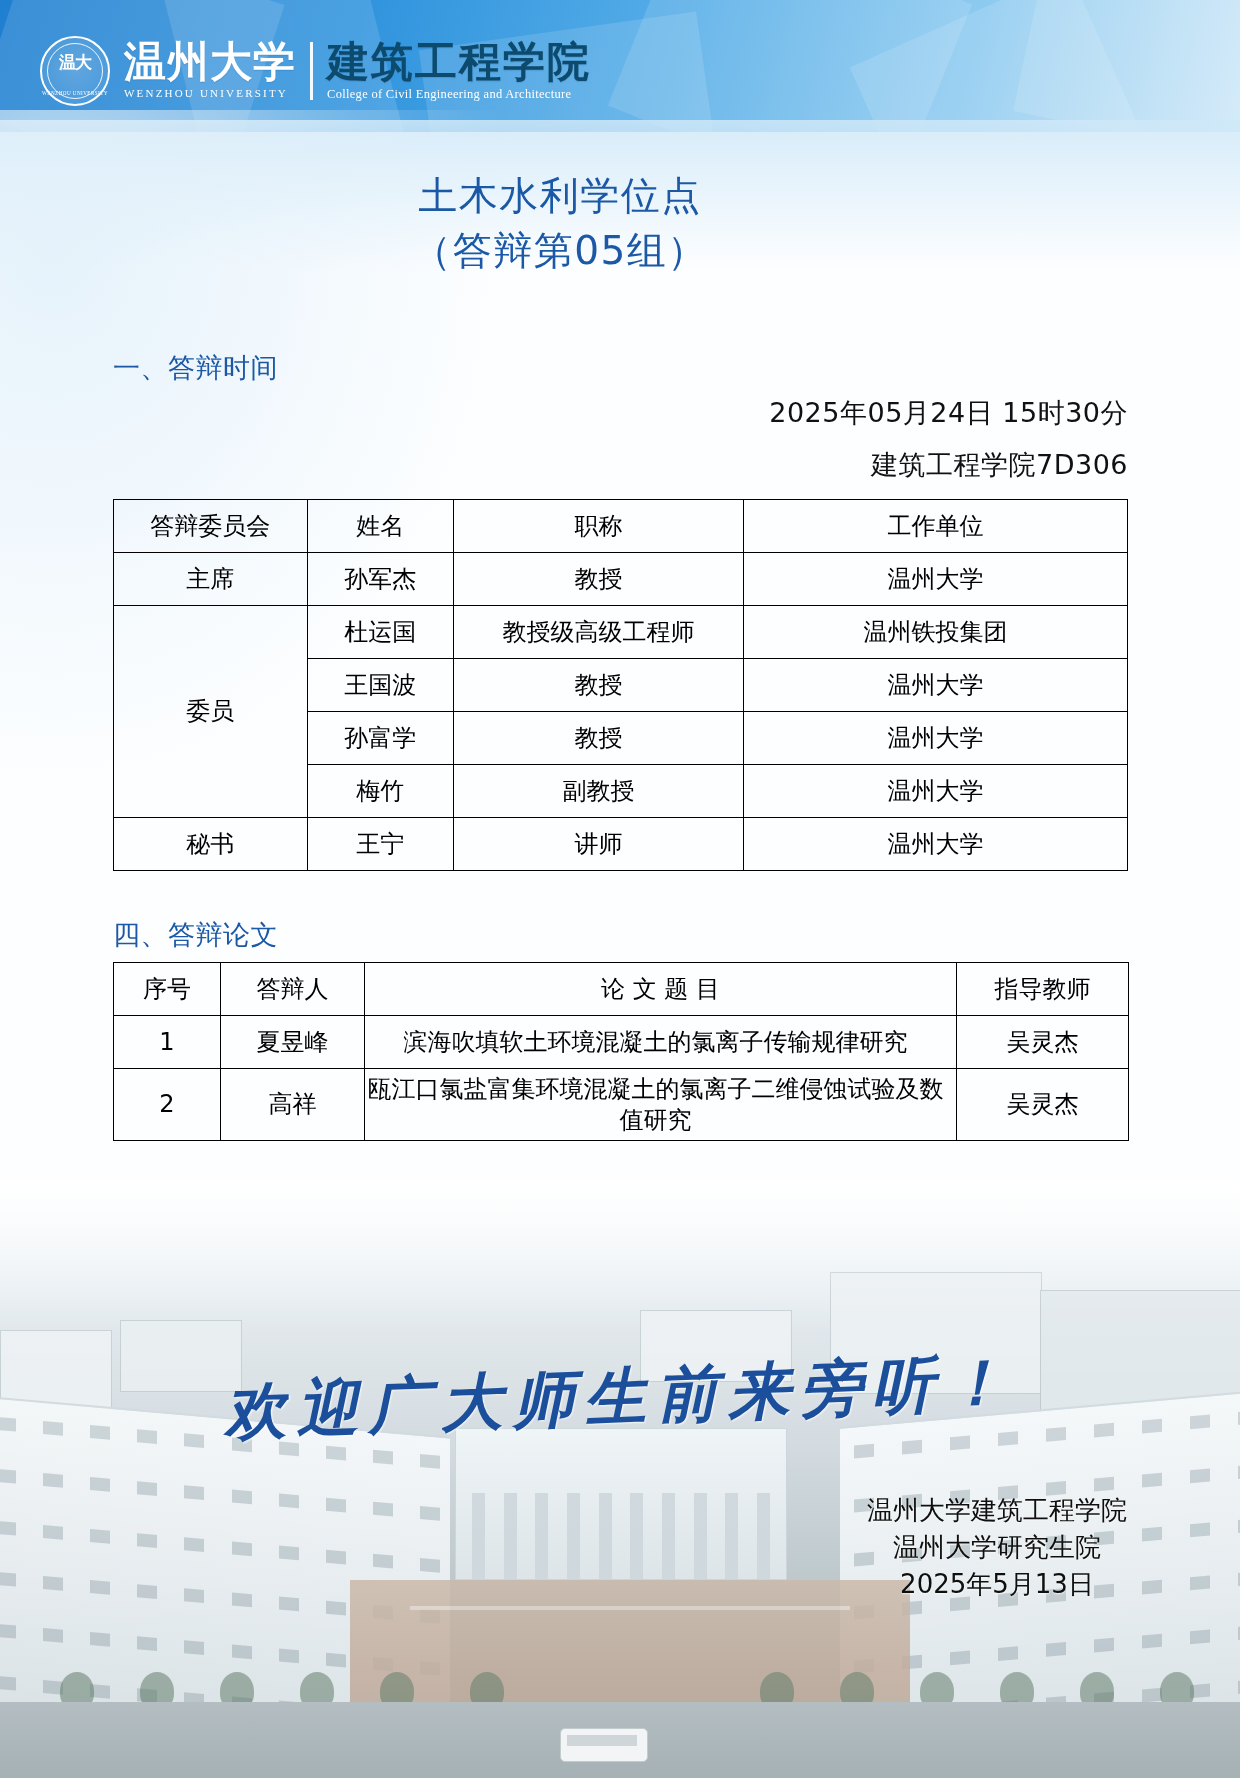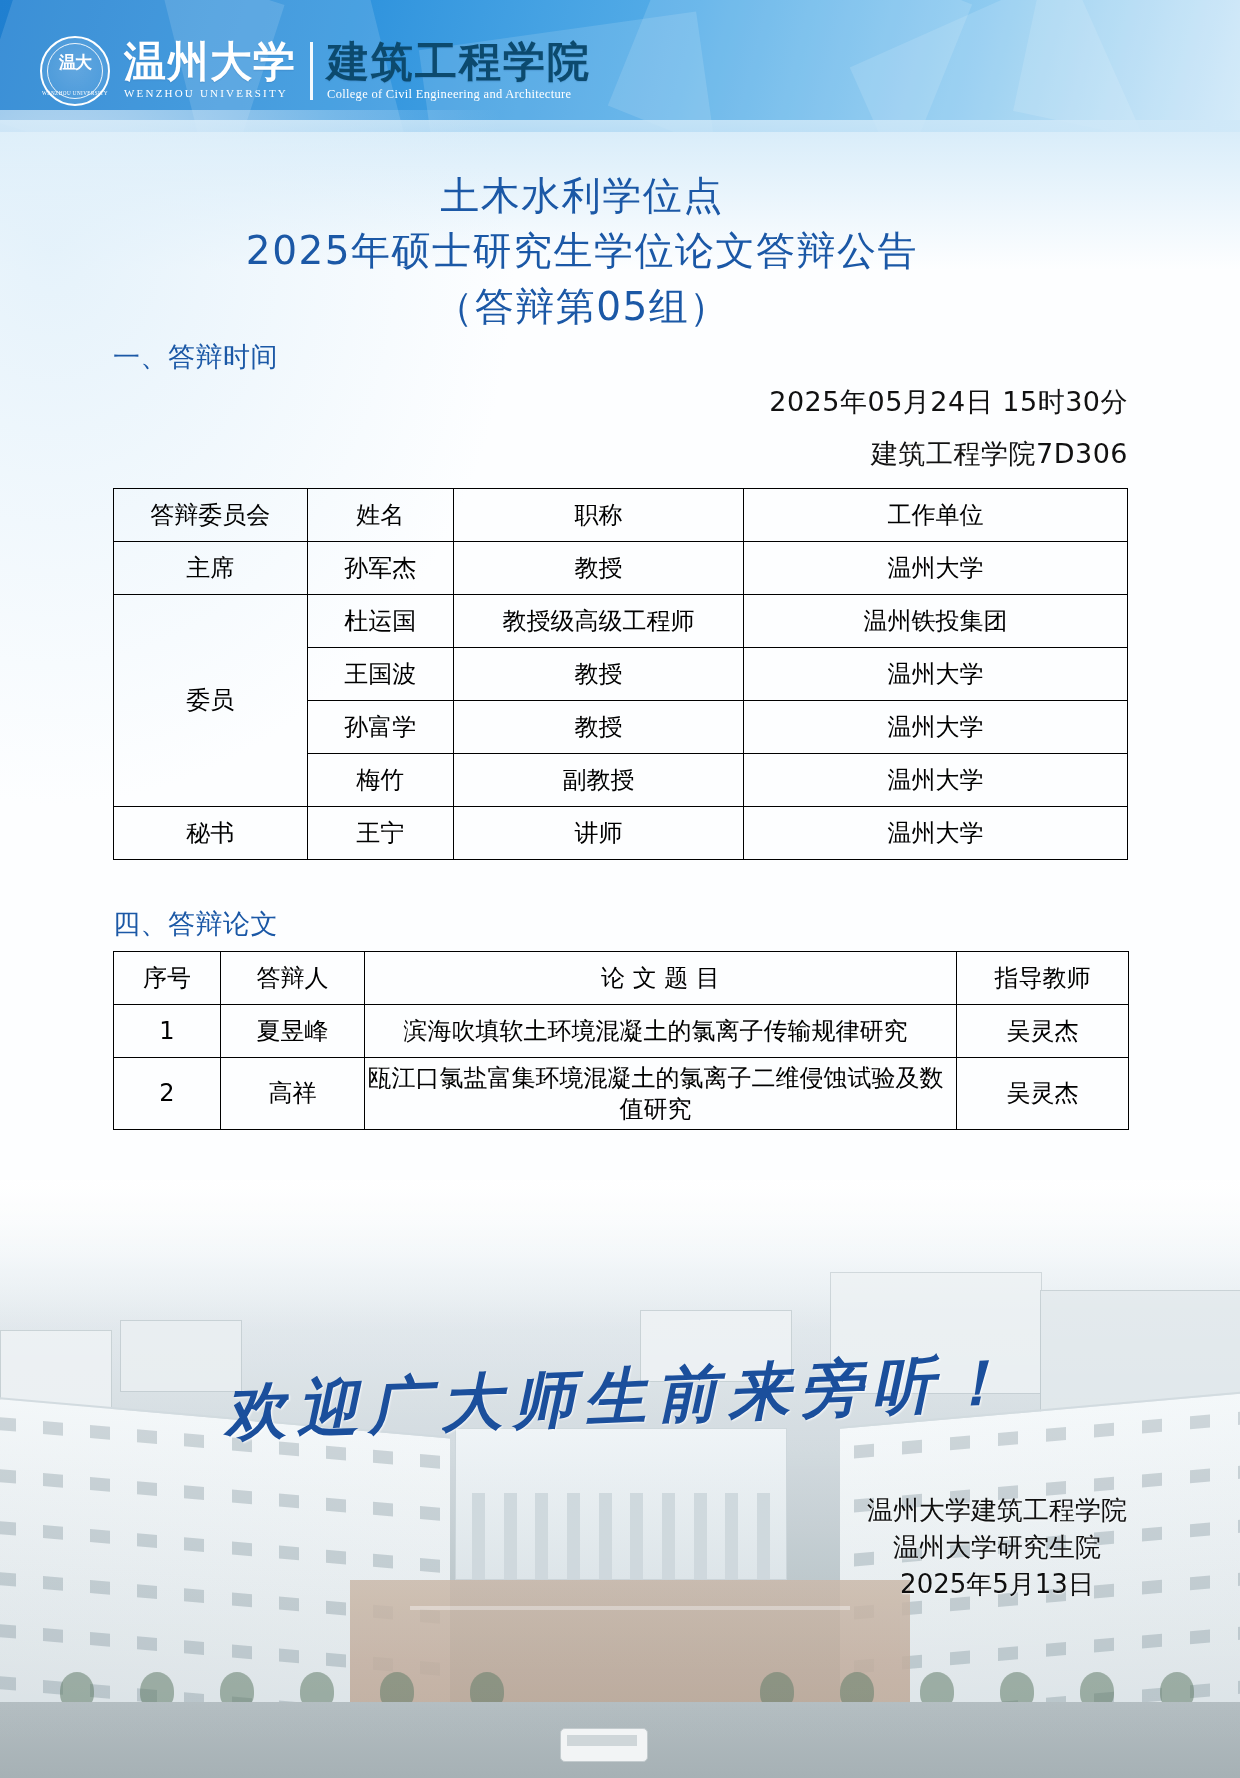--- a/index.html
+++ b/index.html
@@ -151,34 +151,33 @@
     letter-spacing: 0.3px;
     margin-top: 3px;
   }
 
   
   .title-area {
     position: absolute;
     left: 0; top: 168px;
     width: 1120px;
     text-align: center;
-    margin-left: 22px;
   }
   .title-line {
     color: #1b58a6;
     font-family: "DejaVu Sans", sans-serif;
     font-size: 39px;
     line-height: 1.42;
     letter-spacing: 1.5px;
   }
 
   
   .content {
     position: absolute;
-    left: 113px; top: 339px;
+    left: 113px; top: 350px;
     width: 1015px;
   }
   .sec-head {
     color: #1b58a6;
     font-size: 27px;
     font-family: "DejaVu Sans", sans-serif;
     margin: 0 0 9px 0;
     letter-spacing: 0.5px;
   }
   .sec-text {
@@ -380,21 +379,20 @@
       <div class="divider-bar"></div>
       <div class="col-block">
         <div class="col-cn">建筑工程学院</div>
         <div class="col-en">College of Civil Engineering and Architecture</div>
       </div>
     </div>
   </div>
 
   <div class="title-area">
     <div class="title-line">土木水利学位点</div>
-    <div class="title-line">2025年硕士研究生学位论文答辩公告</div>
     <div class="title-line">（答辩第05组）</div>
   </div>
 
   <div class="content">
 
     <div class="sec-head">一、答辩时间</div>
     <div class="sec-text">2025年05月24日  15时30分</div>
 
     <div class="sec-text">建筑工程学院7D306</div>
 

